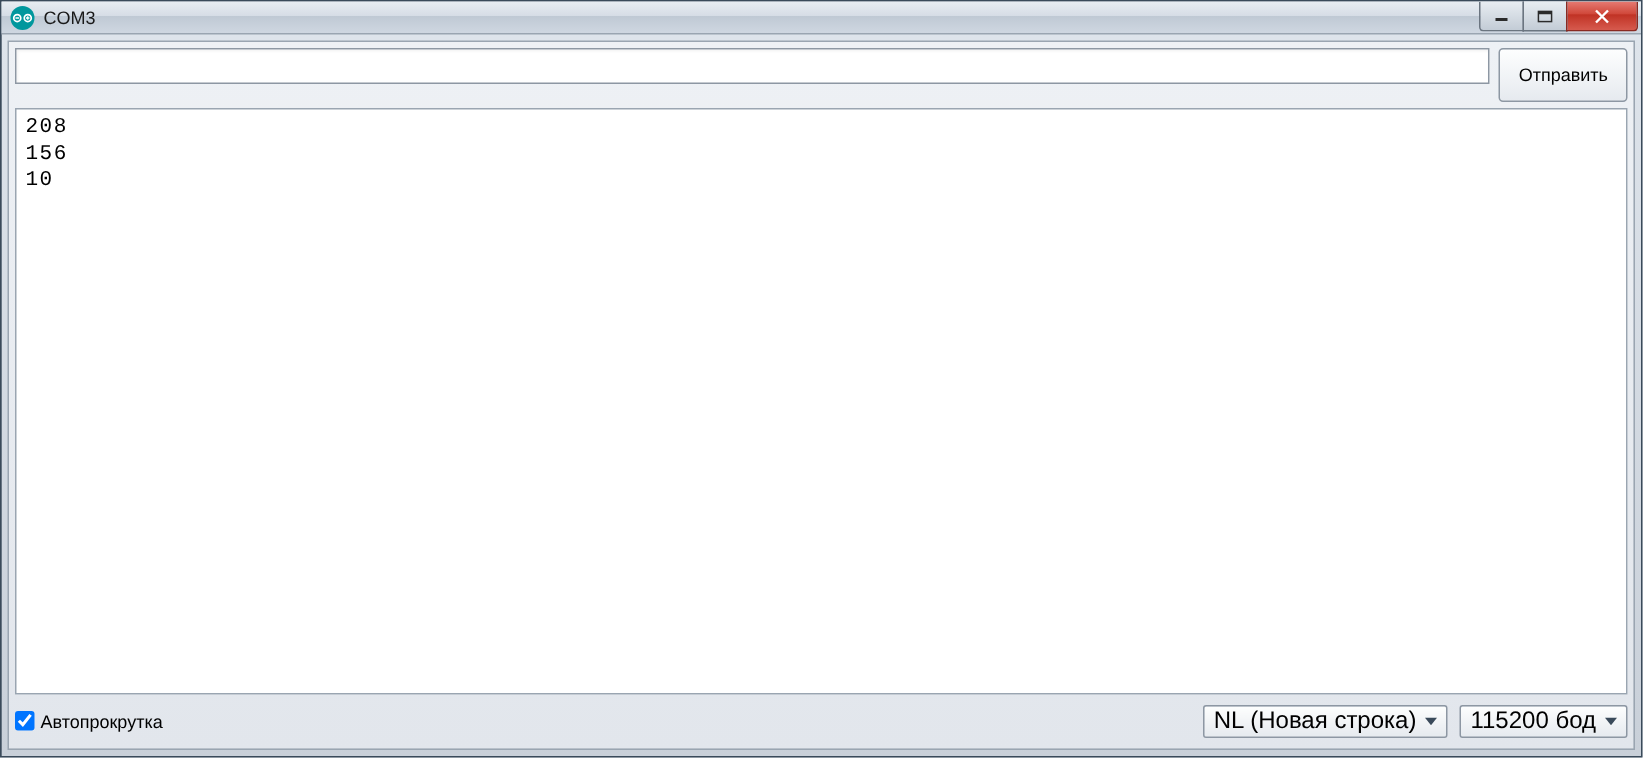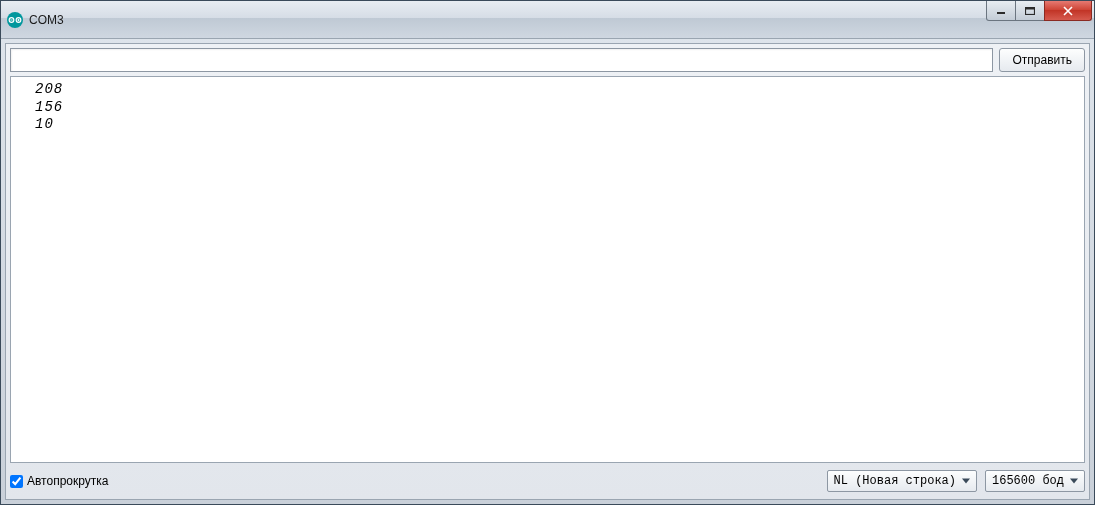--- a/index.html
+++ b/index.html
@@ -8,21 +8,21 @@
 
   .window {
     width: 1095px; height: 505px;
     background: linear-gradient(to bottom, #dfe5ec 0, #c9d0d9 100%);
     border: 1px solid #3a4a5a;
     display: flex; flex-direction: column;
   }
 
   
   .titlebar {
-    height: 38px;
+    height: 22px;
     background: linear-gradient(to bottom, #e8edf2 0%, #d6dde6 45%, #bfc9d4 46%, #cfd7e1 100%);
     display: flex; align-items: center;
     padding-left: 6px;
     border-bottom: 1px solid #9aa5b1;
   }
   .app-icon {
     width: 16px; height: 16px; border-radius: 50%;
     background: #00979d; color: #fff;
     display: flex; align-items: center; justify-content: center;
     margin-right: 6px;
@@ -59,58 +59,57 @@
   .top-row { display: flex; gap: 6px; margin-bottom: 4px; }
   .text-input {
     flex: 1; height: 24px;
     border: 1px solid #8d97a3;
     background: #fff;
     padding: 2px 4px;
     font-family: inherit; font-size: 12px;
     box-shadow: inset 1px 1px 2px rgba(0,0,0,0.06);
   }
   .btn {
-    height: 24px;
+    height: 36px;
     padding: 0 12px;
     border: 1px solid #8d97a3;
     border-radius: 3px;
     background: linear-gradient(to bottom, #fdfefe, #e6eaef);
     font-family: inherit; font-size: 12px;
     cursor: default;
     white-space: nowrap;
   }
 
   .output {
     flex: 1;
     background: #fff;
     border: 1px solid #9aa5b1;
-    padding: 4px 24px;
+    padding: 4px 6px;
     font-family: "Courier New", monospace;
     font-size: 14px;
     line-height: 1.25;
     white-space: pre;
     overflow: auto;
     letter-spacing: 1px;
-    font-style: italic;
   }
 
   .bottom-row {
     display: flex; align-items: center;
     height: 28px; margin-top: 4px; gap: 8px;
   }
-  .chk { display: flex; align-items: center; gap: 4px; }
+  .chk { display: flex; gap: 4px; }
   .chk input { width: 13px; height: 13px; margin: 0; }
   .spacer { flex: 1; }
   .select {
     height: 22px;
     border: 1px solid #8d97a3;
     border-radius: 2px;
     background: linear-gradient(to bottom, #fdfefe, #e6eaef);
     padding: 0 20px 0 6px;
-    font-family: Liberation Mono, monospace; font-size: 12px;
+    font-family: Liberation Sans, sans-serif; font-size: 16px;
     display: flex; align-items: center;
     position: relative;
     min-width: 120px;
   }
   .select .arrow {
     position: absolute; right: 6px; top: 50%; transform: translateY(-50%);
     width: 0; height: 0;
     border-left: 4px solid transparent;
     border-right: 4px solid transparent;
     border-top: 5px solid #3a4a5a;
@@ -171,19 +170,19 @@
       <label class="chk">
         <input type="checkbox" id="autoscroll-cb" checked="" style="">
         <span>Автопрокрутка</span>
       </label>
       <span class="spacer"></span>
       <div class="select">
         <span>NL (Новая строка)</span>
         <span class="arrow"></span>
       </div>
       <div class="select baud">
-        <span>165600 бод</span>
+        <span>115200 бод</span>
         <span class="arrow"></span>
       </div>
     </div>
 
   </div>
 </div>
 
 </body></html>

